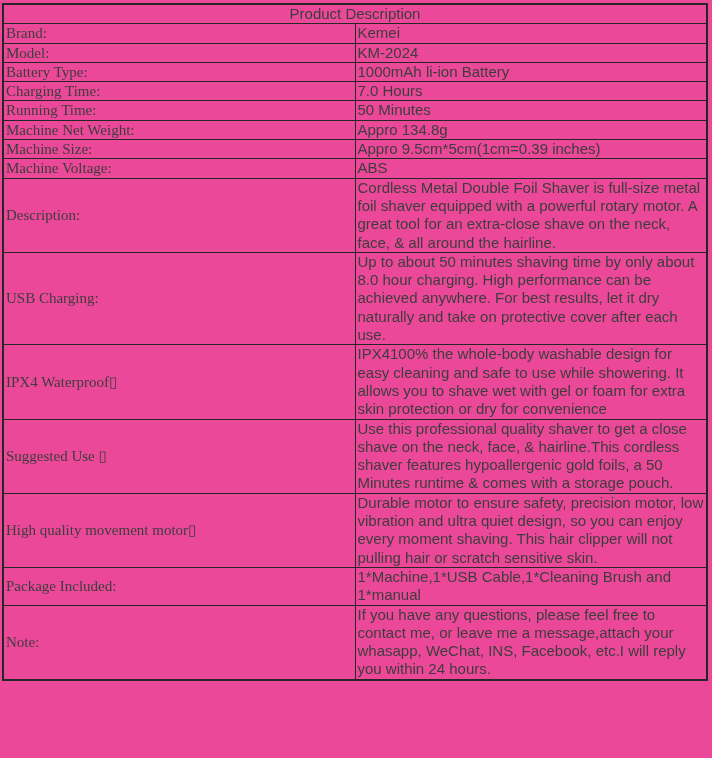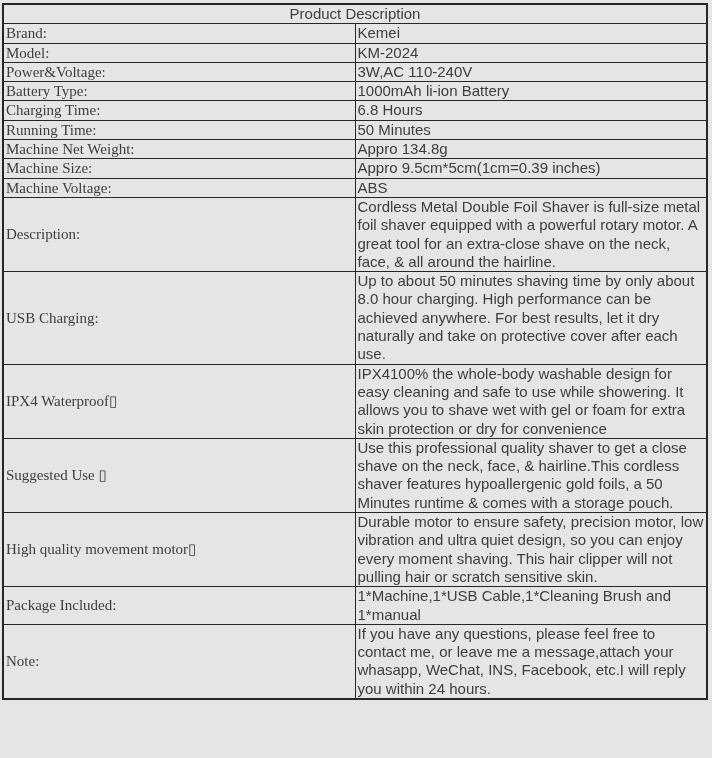--- a/index.html
+++ b/index.html
@@ -5,21 +5,21 @@
   html, body {
     margin: 0;
     padding: 0;
     background: #ffffff;
   }
   .page {
     width: 712px;
     height: 758px;
     box-sizing: border-box;
     padding: 3px 2px 2px 2px;
-    background: #e5e5e5;
+    background: #ec4899;
     font-family: "Liberation Sans", "DejaVu Sans", sans-serif;
   }
   table.spec-table {
     border-collapse: collapse;
     width: 706px;
     table-layout: fixed;
     border: 2px solid #262626;
   }
   table.spec-table th,
   table.spec-table td {
@@ -60,30 +60,26 @@
       </tr>
       <tr>
         <td class="label-cell">Brand:</td>
         <td class="value-cell">Kemei</td>
       </tr>
       <tr>
         <td class="label-cell">Model:</td>
         <td class="value-cell">KM-2024</td>
       </tr>
       <tr>
-        <td class="label-cell">Power&amp;Voltage:</td>
-        <td class="value-cell">3W,AC 110-240V</td>
-      </tr>
-      <tr>
         <td class="label-cell">Battery Type:</td>
         <td class="value-cell">1000mAh li-ion Battery</td>
       </tr>
       <tr>
         <td class="label-cell">Charging Time:</td>
-        <td class="value-cell">6.8 Hours</td>
+        <td class="value-cell">7.0 Hours</td>
       </tr>
       <tr>
         <td class="label-cell">Running Time:</td>
         <td class="value-cell">50 Minutes</td>
       </tr>
       <tr>
         <td class="label-cell">Machine Net Weight:</td>
         <td class="value-cell">Appro 134.8g</td>
       </tr>
       <tr>

